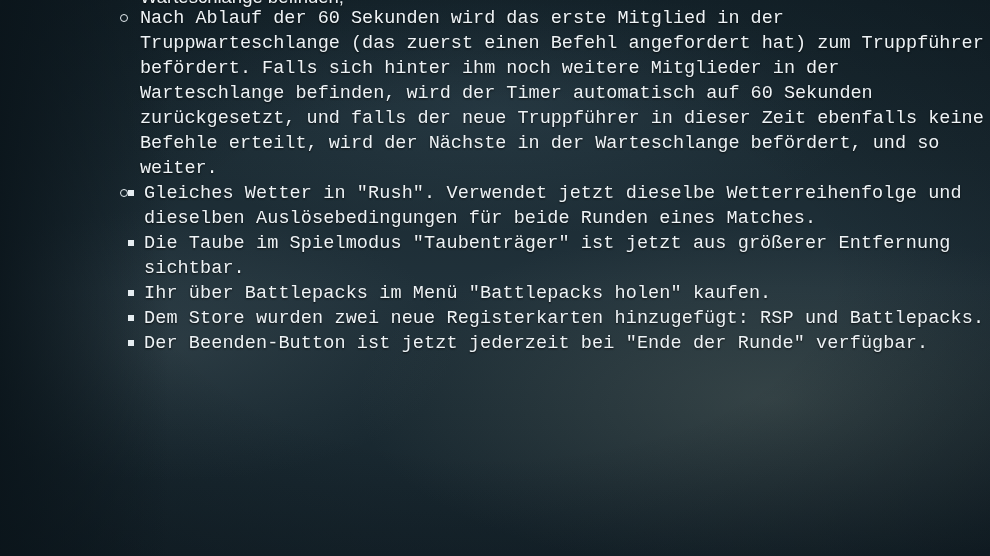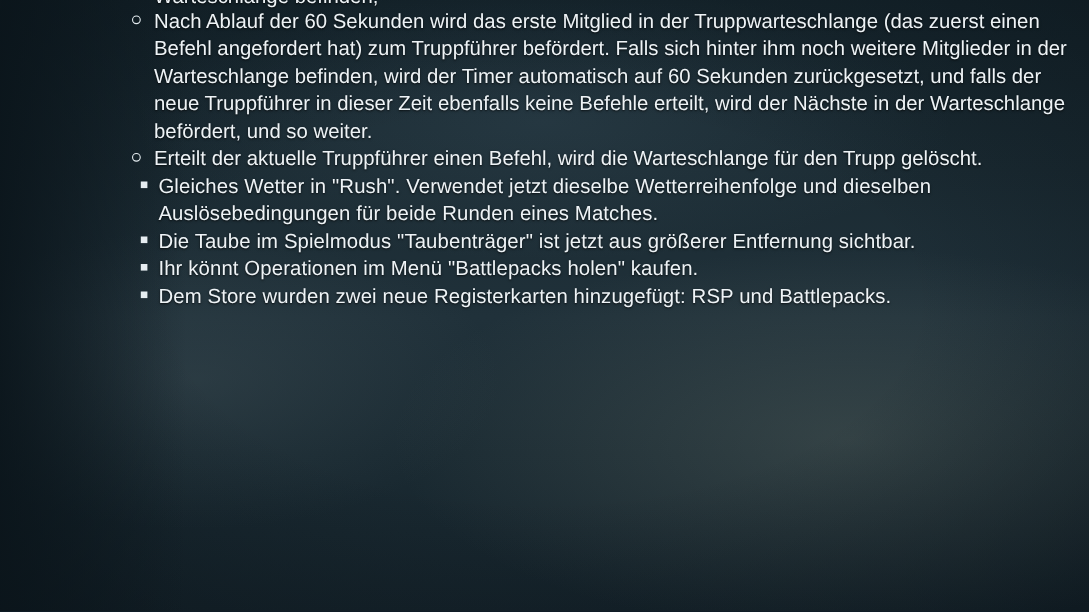--- a/index.html
+++ b/index.html
@@ -109,20 +109,21 @@
     left: 0;
     top: -16px;
     width: 100%;
   }
 
   .block-main {
     position: absolute;
     left: 0;
     top: 0;
     width: 100%;
+    font-family: Liberation Mono, monospace;
   }
 
   .sub-wrap { padding-left: 106px; }
   .main-wrap { padding-left: 126px; }
 
   .lvl1 > li { margin-bottom: 0px; }
 </style>
 </head>
 <body>
 
@@ -145,41 +146,44 @@
     <div class="block-main" style="top:6px;">
 
       <div class="sub-wrap">
         <ul class="lvl2">
           <li>
             <span class="bullet-o"></span>
             <span class="txt">Nach Ablauf der 60 Sekunden wird das erste Mitglied in der Truppwarteschlange (das zuerst einen Befehl angefordert hat) zum Truppführer befördert. Falls sich hinter ihm noch weitere Mitglieder in der Warteschlange befinden, wird der Timer automatisch auf 60 Sekunden zurückgesetzt, und falls der neue Truppführer in dieser Zeit ebenfalls keine Befehle erteilt, wird der Nächste in der Warteschlange befördert, und so weiter.</span>
           </li>
           <li>
             <span class="bullet-o"></span>
-            <span class="txt">Erteilt der aktuelle Truppführer einen Befehl, wird die Warteschlange für den Trupp gelöscht.</span>
           </li>
         </ul>
       </div>
 
       <div class="main-wrap">
         <ul class="lvl1">
           <li>
             <span class="bullet"></span>
             <span class="txt">Gleiches Wetter in "Rush". Verwendet jetzt dieselbe Wetterreihenfolge und dieselben Auslösebedingungen für beide Runden eines Matches.</span>
           </li>
           <li>
             <span class="bullet"></span>
             <span class="txt">Die Taube im Spielmodus "Taubenträger" ist jetzt aus größerer Entfernung sichtbar.</span>
           </li>
           <li>
             <span class="bullet"></span>
-            <span class="txt">Ihr könnt Operationen im Menü "Battlepacks holen" kaufen.</span>
+            <span class="txt">Ihr über Battlepacks im Menü "Battlepacks holen" kaufen.</span>
           </li>
           <li>
             <span class="bullet"></span>
             <span class="txt">Dem Store wurden zwei neue Registerkarten hinzugefügt: RSP und Battlepacks.</span>
+          </li>
+          <li>
+            <span class="bullet"></span>
+            <span class="txt">Der Beenden-Button ist jetzt jederzeit bei "Ende der Runde" verfügbar.</span>
           </li>
         </ul>
       </div>
 
     </div>
   </div>
 </div>
 
 </body></html>

